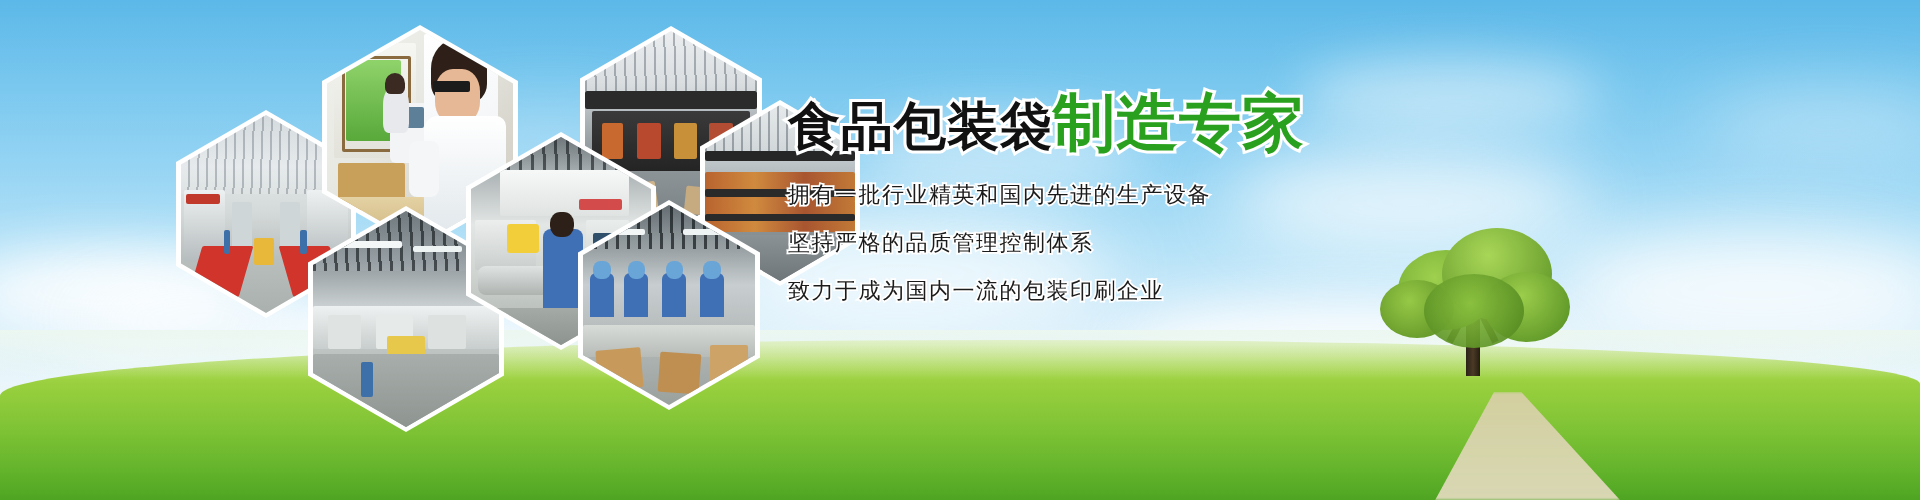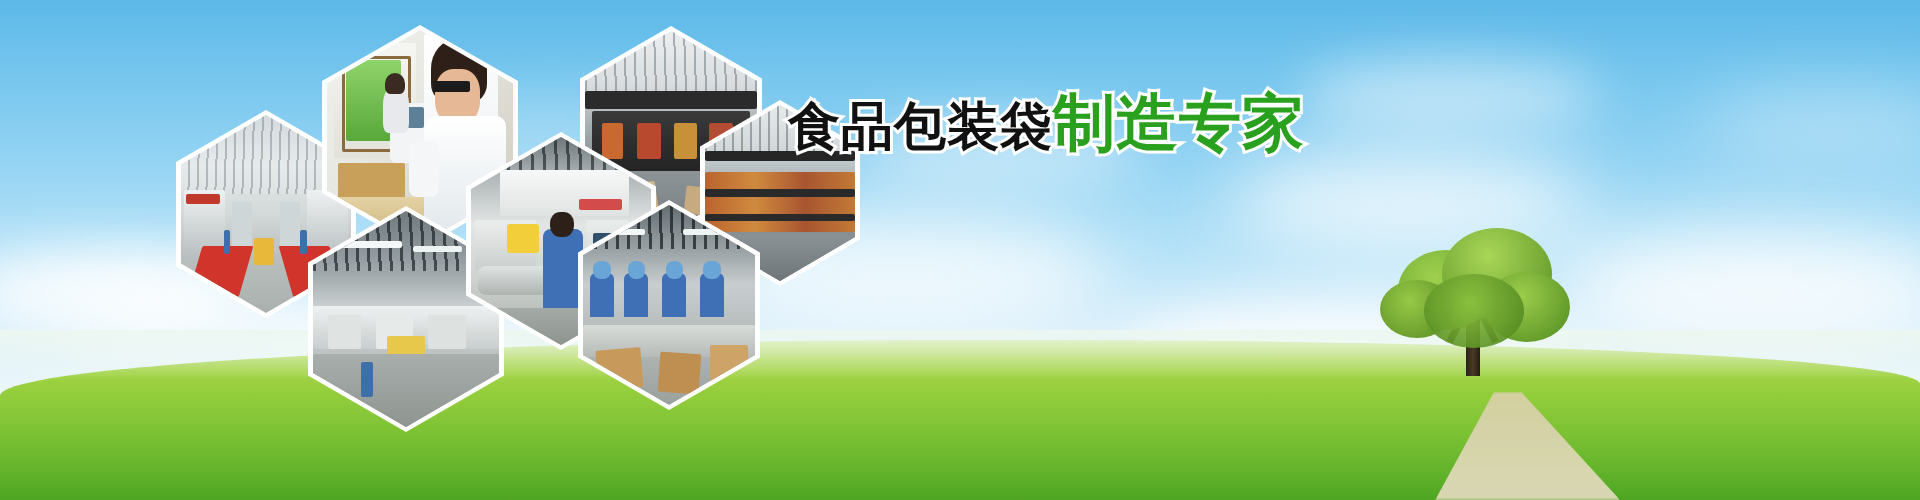--- a/index.html
+++ b/index.html
@@ -250,15 +250,20 @@
         </div>
       </div>
     </div>
 
   </div>
 
   <div class="textblock">
     <div class="headline">
       <span class="h-dark">食品包装袋</span><span class="h-green">制造专家</span>
     </div>
+    <div class="subs">
+      <div class="sub">拥有一批行业精英和国内先进的生产设备</div>
+      <div class="sub">坚持严格的品质管理控制体系</div>
+      <div class="sub">致力于成为国内一流的包装印刷企业</div>
+    </div>
   </div>
 
 </div>
 
 </body></html>

